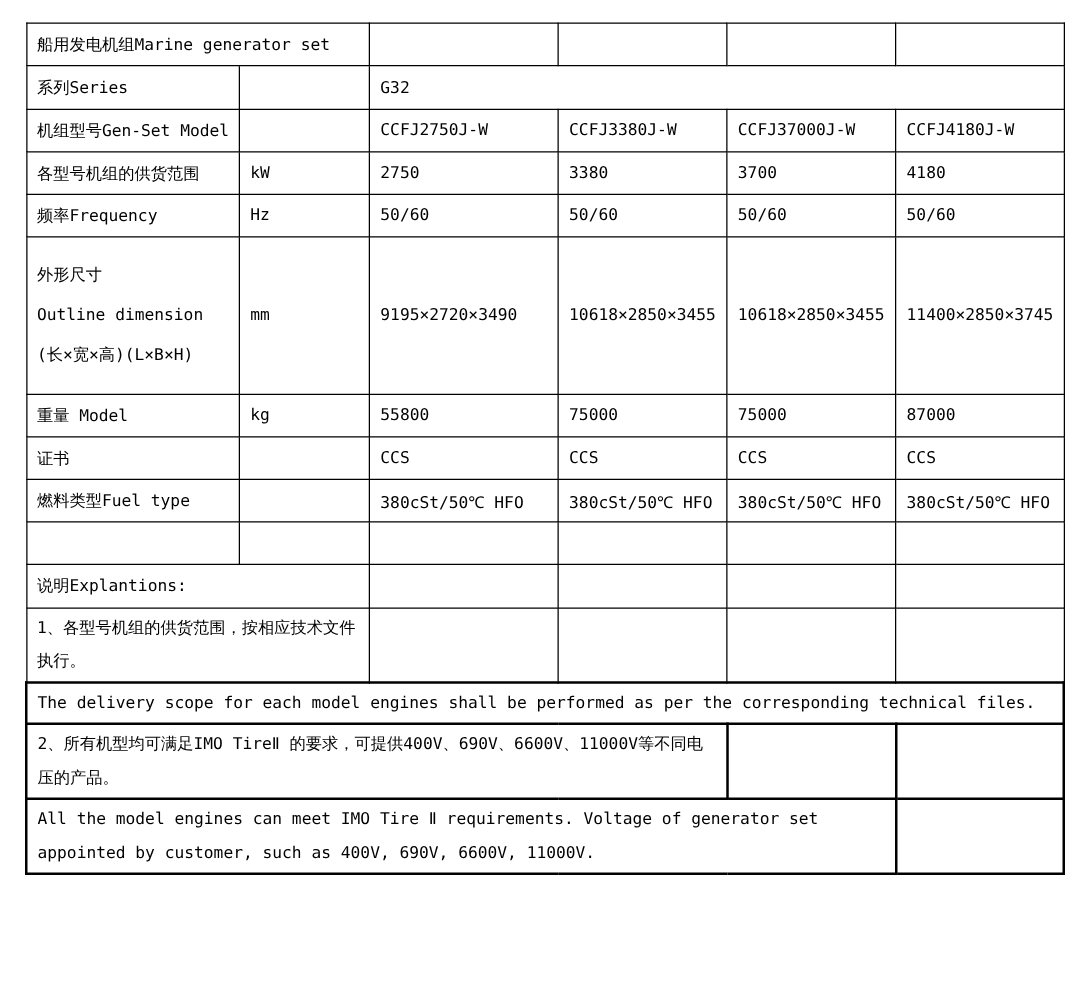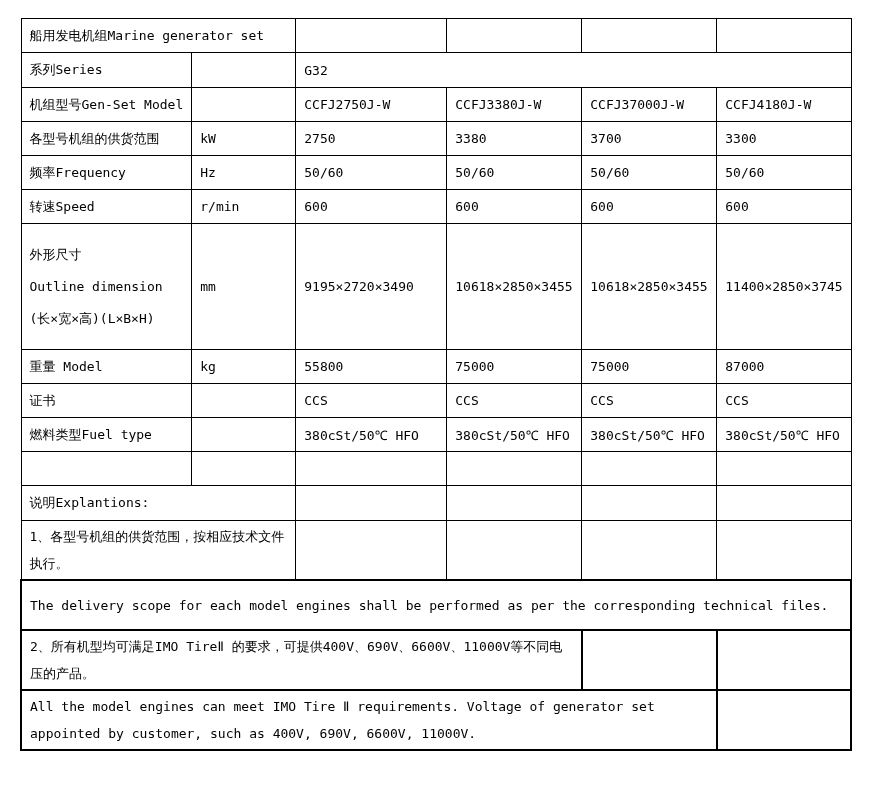--- a/index.html
+++ b/index.html
@@ -14,21 +14,21 @@
   }
   col.c1{width:165px}col.c2{width:104px}col.c3{width:151px}
   col.c4{width:135px}col.c5{width:135px}col.c6{width:132px}
   td{
     border:1px solid #000;padding:2px 8px;vertical-align:middle;
     overflow:hidden;white-space:nowrap;
   }
   tr.h34{height:34px}
   tr.h35{height:35px}
   tr.h55{height:55px}
-  tr.h33{height:50px}
+  tr.h33{height:33px}
   tr.hdim{height:126px}
   td.wrap{white-space:normal;line-height:27px}
   tr.thick td{border-width:2px}
   .dim-line{display:block;line-height:32px}
 </style>
 </head>
 <body>
 
 <table class="spec">
   <colgroup>
@@ -65,40 +65,32 @@
     <td>CCFJ4180J-W</td>
   </tr>
 
 
   <tr class="h34">
     <td>各型号机组的供货范围</td>
     <td>kW</td>
     <td>2750</td>
     <td>3380</td>
     <td>3700</td>
-    <td>3300</td>
+    <td>4180</td>
   </tr>
 
   <tr class="h34">
     <td>频率Frequency</td>
     <td>Hz</td>
     <td>50/60</td>
     <td>50/60</td>
     <td>50/60</td>
     <td>50/60</td>
   </tr>
 
-  <tr class="h34">
-    <td>转速Speed</td>
-    <td>r/min</td>
-    <td>600</td>
-    <td>600</td>
-    <td>600</td>
-    <td>600</td>
-  </tr>
 
   <tr class="hdim">
     <td>
       <span class="dim-line">外形尺寸</span>
       <span class="dim-line">Outline dimension</span>
       <span class="dim-line">(长×宽×高)(L×B×H)</span>
     </td>
     <td>mm</td>
     <td>9195×2720×3490</td>
     <td>10618×2850×3455</td>

